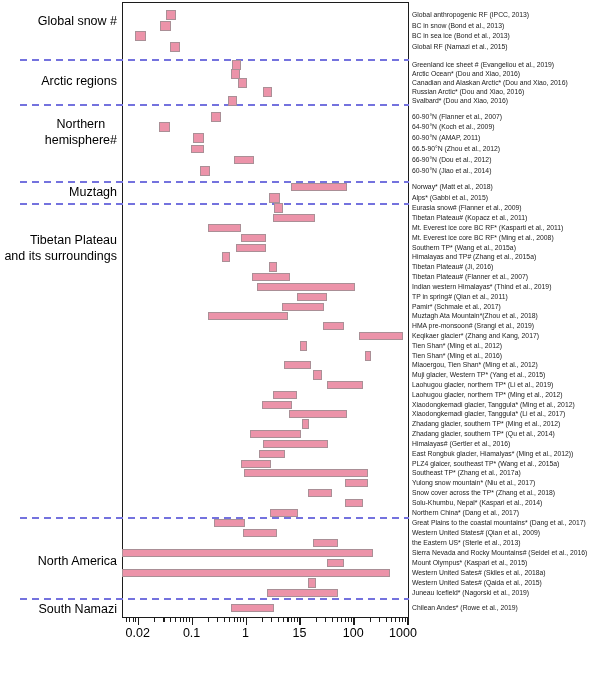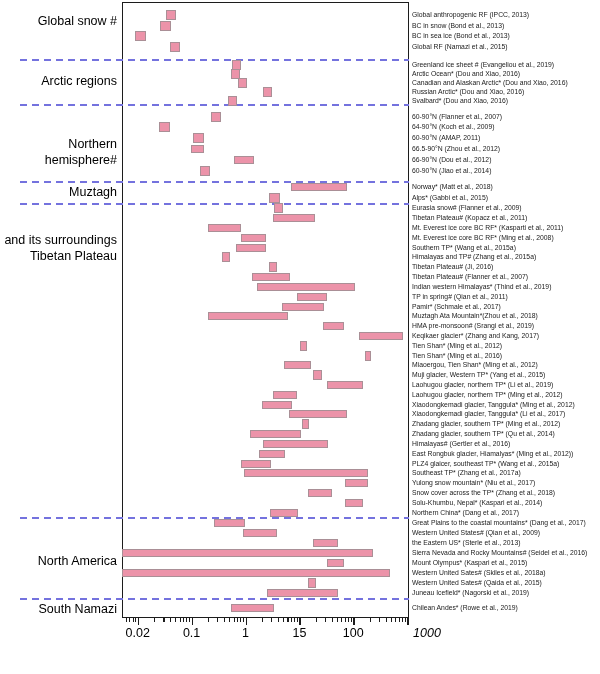--- a/index.html
+++ b/index.html
@@ -31,30 +31,30 @@
     <div class="divider" style="top: 181px; width: 389px; background: repeating-linear-gradient(90deg, rgb(116, 114, 222) 0px, rgb(116, 114, 222) 7px, transparent 7px, transparent 12px);"></div>
     <div class="divider" style="top: 202.5px; width: 389px; background: repeating-linear-gradient(90deg, rgb(116, 114, 222) 0px, rgb(116, 114, 222) 7px, transparent 7px, transparent 12px);"></div>
     <div class="divider" style="top: 516.5px; width: 389px; background: repeating-linear-gradient(90deg, rgb(116, 114, 222) 0px, rgb(116, 114, 222) 7px, transparent 7px, transparent 12px);"></div>
     <div class="divider" style="top: 597.5px; width: 389px; background: repeating-linear-gradient(90deg, rgb(116, 114, 222) 0px, rgb(116, 114, 222) 7px, transparent 7px, transparent 12px);"></div>
     <div class="group-label" style="top: 22px;">
       <span>Global snow #</span>
     </div>
     <div class="group-label" style="top: 81.5px;">
       <span>Arctic regions</span>
     </div>
-    <div class="group-label" style="top: 152px;">
+    <div class="group-label" style="top: 132px; text-align: center;">
       <span>Northern</span>
       <span>hemisphere#</span>
     </div>
     <div class="group-label" style="top: 192.5px;">
       <span>Muztagh</span>
     </div>
     <div class="group-label" style="top: 248px;">
+      <span>Tibetan Plateau</span>
       <span>and its surroundings</span>
-      <span>Tibetan Plateau</span>
     </div>
     <div class="group-label" style="top: 562px;">
       <span>North America</span>
     </div>
     <div class="group-label" style="top: 610px;">
       <span>South Namazi</span>
     </div>
     <div class="bar" style="left: 165.669px; top: 9.8px; width: 10.6437px; height: 10px; background: rgb(236, 147, 169); border-color: rgb(170, 143, 150);"></div>
     <div class="row-label" style="top: 10.8px;">Global anthropogenic RF (IPCC, 2013)</div>
     <div class="bar" style="left: 160.089px; top: 20.6px; width: 11.225px; height: 10px; background: rgb(236, 147, 169); border-color: rgb(170, 143, 150);"></div>
@@ -175,21 +175,21 @@
     <div class="tick-label" style="left: 137.724px;">0.02</div>
     <div class="tick" style="left: 191.619px; width: 1.4px; height: 7px;"></div>
     <div class="tick-label" style="left: 191.619px;">0.1</div>
     <div class="tick" style="left: 245.514px; width: 1.4px; height: 7px;"></div>
     <div class="tick-label" style="left: 245.514px;">1</div>
     <div class="tick" style="left: 299.409px; width: 1.4px; height: 7px;"></div>
     <div class="tick-label" style="left: 299.409px;">15</div>
     <div class="tick" style="left: 353.304px; width: 1.4px; height: 7px;"></div>
     <div class="tick-label" style="left: 353.304px;">100</div>
     <div class="tick" style="left: 407.199px; width: 1.4px; height: 7px;"></div>
-    <div class="tick-label" style="left: 427px; font-style: italic;">1000</div>
+    <div class="tick-label" style="left: 403px;">1000</div>
     <div class="tick" style="left: 125.767px; width: 1.1px; height: 4px;"></div>
     <div class="tick" style="left: 129.376px; width: 1.1px; height: 4px;"></div>
     <div class="tick" style="left: 132.501px; width: 1.1px; height: 4px;"></div>
     <div class="tick" style="left: 135.258px; width: 1.1px; height: 4px;"></div>
     <div class="tick" style="left: 153.948px; width: 1.1px; height: 4px;"></div>
     <div class="tick" style="left: 163.438px; width: 1.1px; height: 4px;"></div>
     <div class="tick" style="left: 170.172px; width: 1.1px; height: 4px;"></div>
     <div class="tick" style="left: 175.395px; width: 1.1px; height: 4px;"></div>
     <div class="tick" style="left: 179.662px; width: 1.1px; height: 4px;"></div>
     <div class="tick" style="left: 183.27px; width: 1.1px; height: 4px;"></div>

